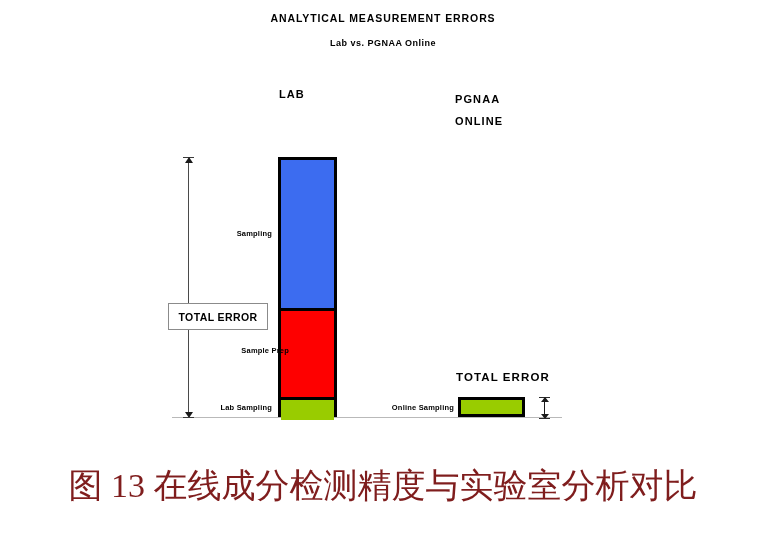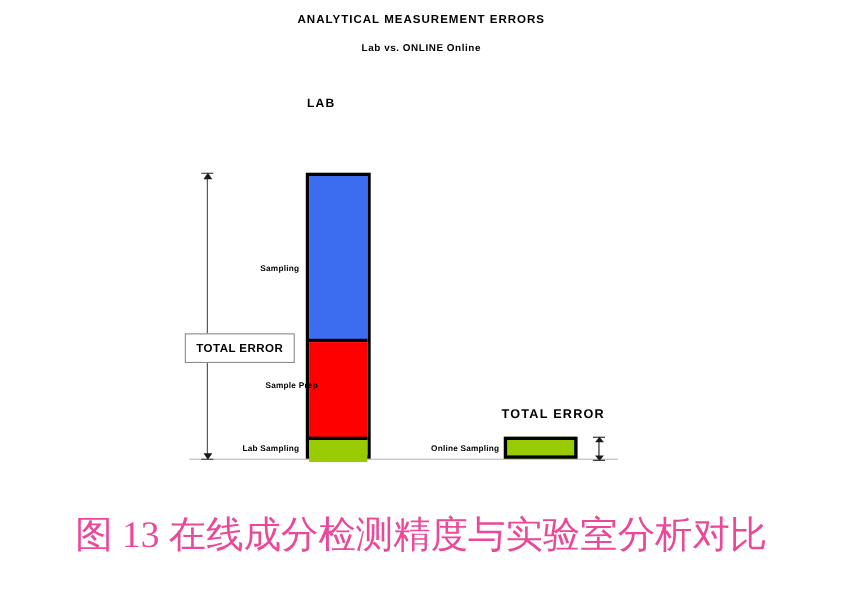--- a/index.html
+++ b/index.html
@@ -101,21 +101,21 @@
   
   .seg-label {
     position: absolute;
     font-weight: bold;
     font-size: 7.5px;
     color: #000;
     letter-spacing: 0.2px;
     white-space: nowrap;
     text-align: right;
   }
-  #label-sampling    { left: 176px; top: 239px; width: 96px; }
+  #label-sampling    { left: 176px; top: 229px; width: 96px; }
   #label-prep        { left: 193px; top: 346px; width: 96px; }
   #label-lab-analyzer{ left: 176px; top: 403px; width: 96px; }
   #label-online-analyzer {
     position: absolute;
     left: 358px; top: 403px; width: 96px;
     font-weight: bold; font-size: 7.5px; color: #000;
     letter-spacing: 0.2px; white-space: nowrap; text-align: right;
   }
 
   
@@ -243,34 +243,38 @@
 
   
   #caption {
     position: absolute;
     left: 0;
     top: 463px;
     width: 766px;
     text-align: center;
     font-family: "Liberation Serif", "DejaVu Serif", serif;
     font-size: 34px;
-    color: #ec4899;
+    color: #7f1d1d;
     white-space: nowrap;
     letter-spacing: 0px;
   }
 </style>
 </head>
 <body>
 
 <div id="figure">
 
   <div class="chart-title" id="title-main">ANALYTICAL MEASUREMENT ERRORS</div>
-  <div class="chart-title" id="title-sub">Lab  vs. ONLINE Online</div>
+  <div class="chart-title" id="title-sub">Lab  vs. PGNAA Online</div>
 
   <div class="col-head" id="head-lab">LAB</div>
+  <div class="col-head" id="head-pgnaa">
+    <div>PGNAA</div>
+    <div>ONLINE</div>
+  </div>
 
   <div id="baseline" style="background: rgb(185, 185, 185);"></div>
 
   <div id="bracket">
     <div id="bracket-tick-top"></div>
     <div id="bracket-line"></div>
     <div class="arrow-head" id="bracket-arrow-up"></div>
     <div class="arrow-head" id="bracket-arrow-down"></div>
     <div id="bracket-tick-bottom"></div>
   </div>

